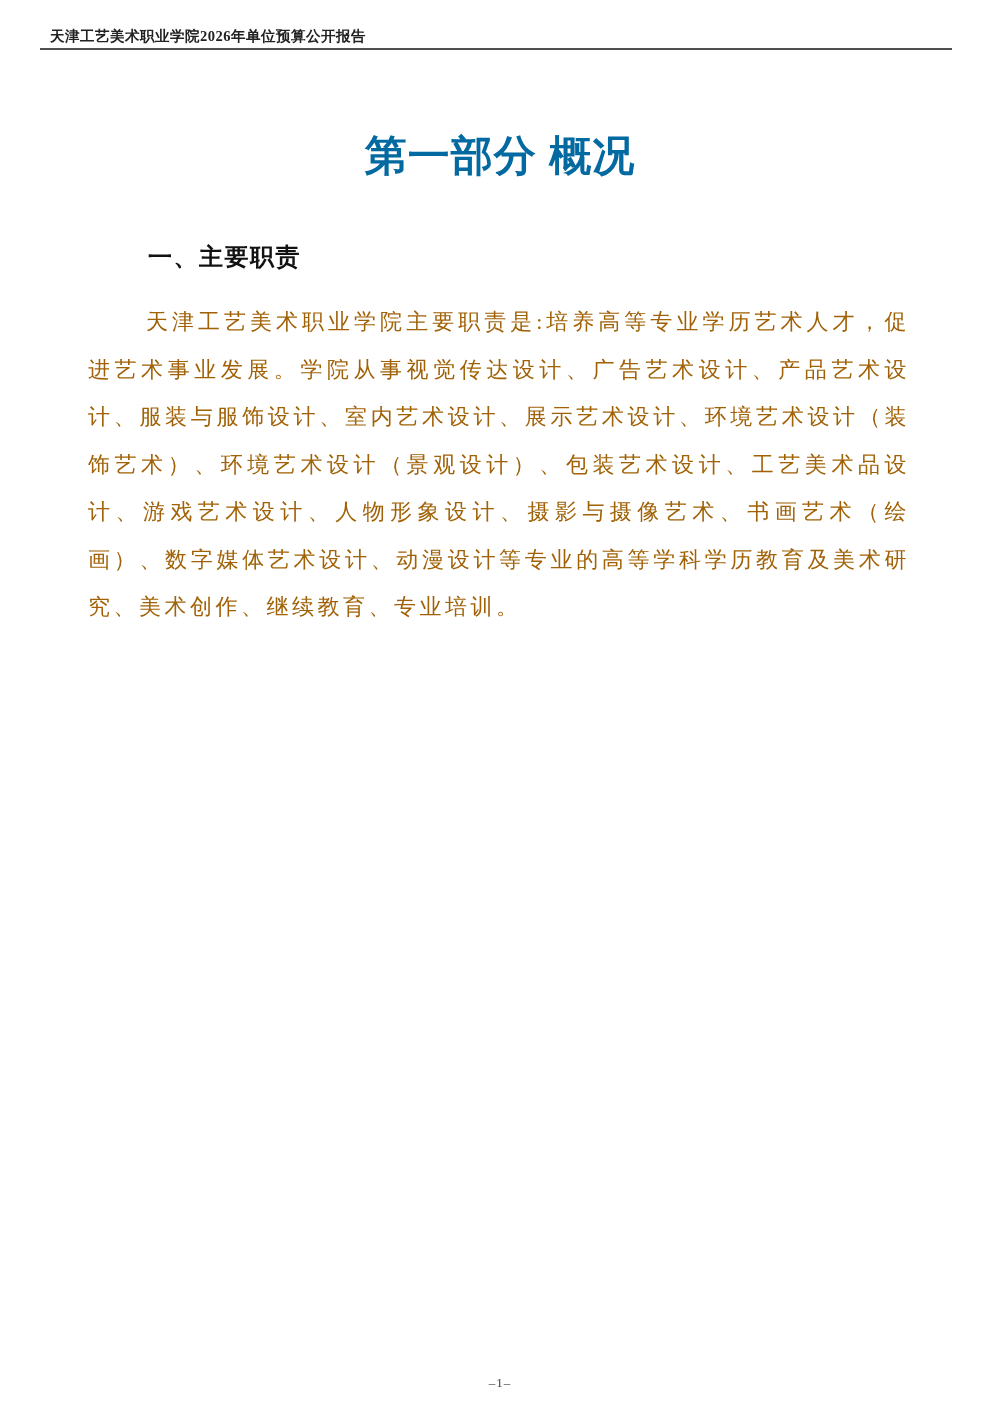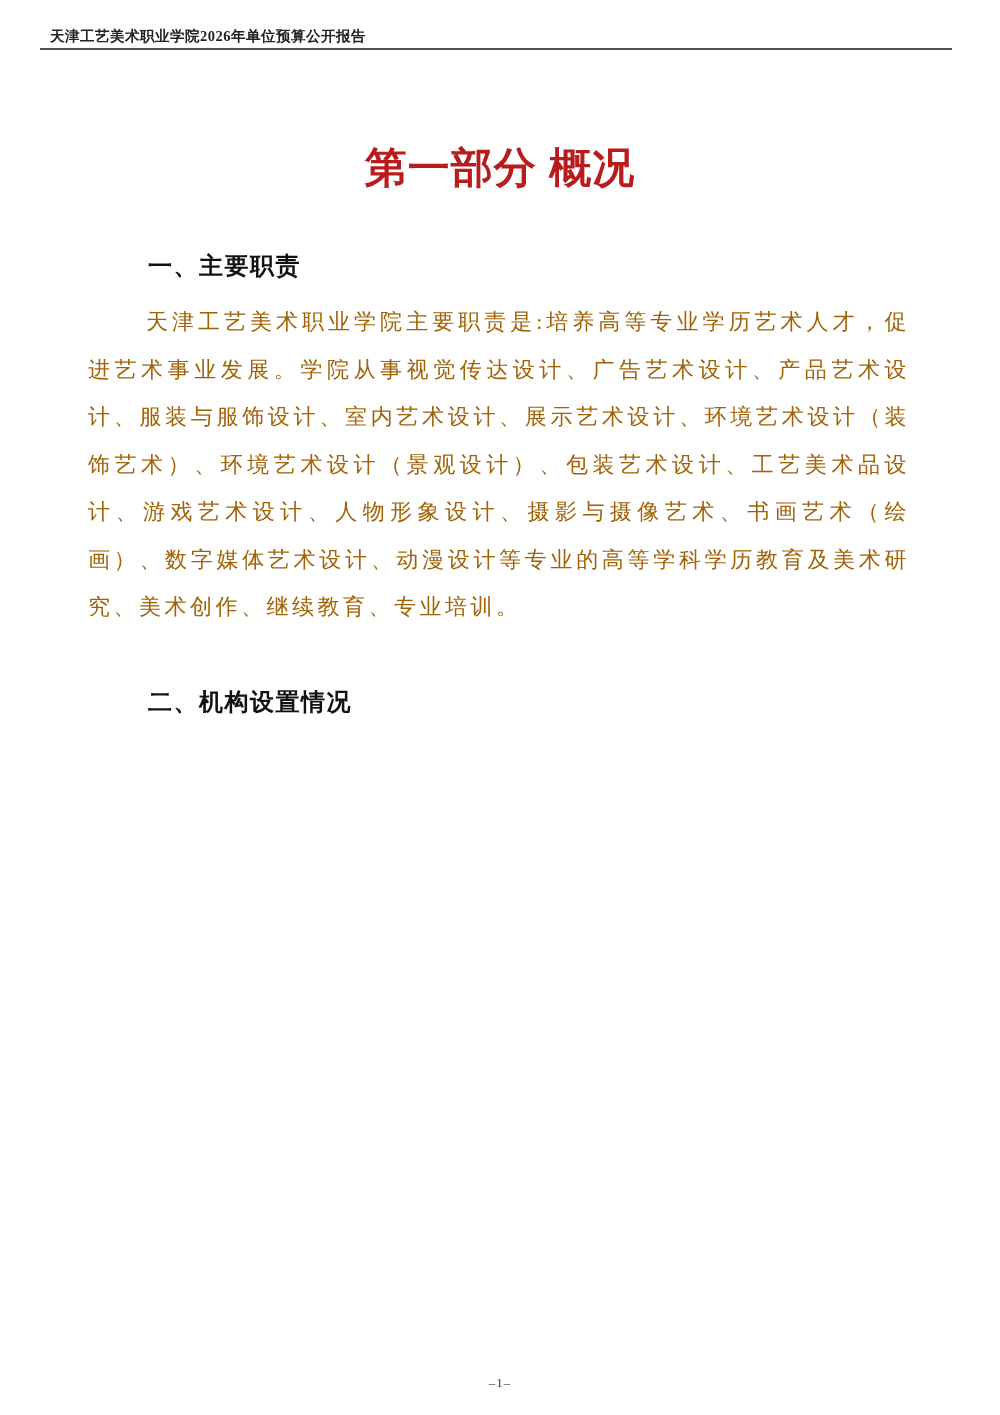--- a/index.html
+++ b/index.html
@@ -30,41 +30,41 @@
   .header-rule {
     position: absolute;
     top: 48px;
     left: 40px;
     width: 912px;
     height: 0;
     border-top: 2px solid #4f4f4f;
   }
   .doc-title {
     position: absolute;
-    top: 112px;
+    top: 100px;
     left: 0;
     width: 100%;
     text-align: center;
     font-family: "Liberation Sans", sans-serif;
     font-size: 42px;
     font-weight: 900;
     letter-spacing: 1px;
-    color: #b91c1c;
+    color: #0369a1;
   }
   .section-heading {
     position: absolute;
     left: 148px;
     font-family: "Liberation Sans", sans-serif;
     font-size: 24px;
     font-weight: bold;
     letter-spacing: 1.5px;
     color: #111111;
     white-space: nowrap;
   }
-  .heading-1 { top: 230px; }
+  .heading-1 { top: 221px; }
   .heading-2 { top: 666px; }
   .body-block {
     position: absolute;
     left: 88px;
     width: 822px;
     font-size: 22px;
     line-height: 47.5px;
     letter-spacing: 3.5px;
     text-align: justify;
     text-justify: inter-character;
@@ -97,18 +97,17 @@
   <div class="header-rule"></div>
 
   <h1 class="doc-title">第一部分 概况</h1>
 
   <h2 class="section-heading heading-1">一、主要职责</h2>
 
   <div class="body-block para-1">
     <p>天津工艺美术职业学院主要职责是:培养高等专业学历艺术人才，促进艺术事业发展。学院从事视觉传达设计、广告艺术设计、产品艺术设计、服装与服饰设计、室内艺术设计、展示艺术设计、环境艺术设计（装饰艺术）、环境艺术设计（景观设计）、包装艺术设计、工艺美术品设计、游戏艺术设计、人物形象设计、摄影与摄像艺术、书画艺术（绘画）、数字媒体艺术设计、动漫设计等专业的高等学科学历教育及美术研究、美术创作、继续教育、专业培训。</p>
   </div>
 
-  <h2 class="section-heading heading-2">二、机构设置情况</h2>
 
 
   <div class="page-footer">–1–</div>
 
 </div>
 
 </body></html>

